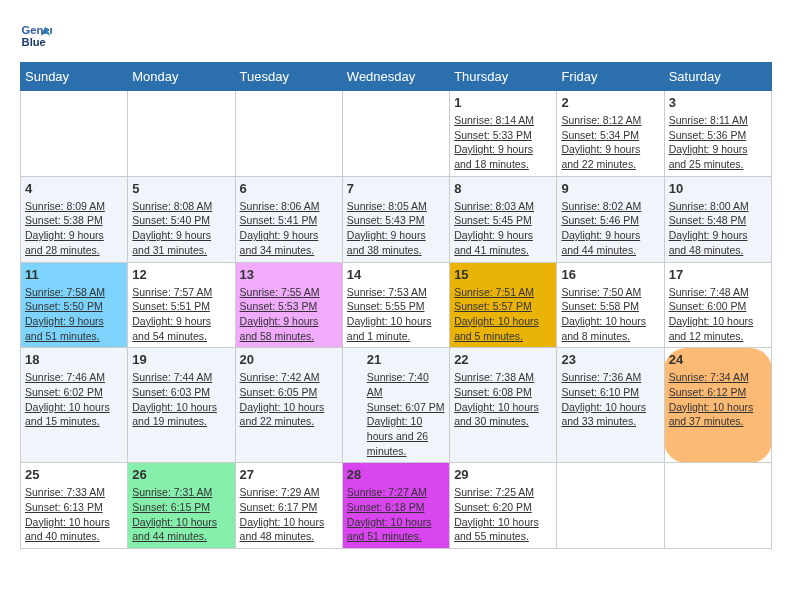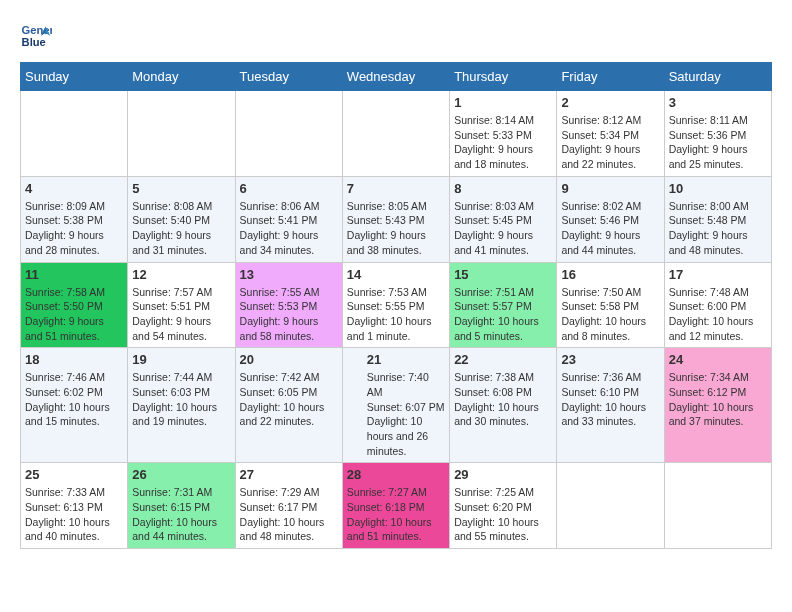--- a/index.html
+++ b/index.html
@@ -61,20 +61,21 @@
     .day-num {
       font-size: 13px;
       font-weight: bold;
       color: #333;
       margin-bottom: 3px;
     }
     .day-info {
       font-size: 10.5px;
       color: #333;
       line-height: 1.4;
+      text-decoration: underline;
     }
     .empty-cell {
       background: #f9f9f9;
     }
     tr:nth-child(even) td {
       background-color: #f5f8fc;
     }
     tr:nth-child(odd) td {
       background-color: #fff;
     }
@@ -152,37 +153,37 @@
         <td style="background-color: rgb(240, 245, 251);">
           <div class="day-num">9</div>
           <div class="day-info">Sunrise: 8:02 AM<br>Sunset: 5:46 PM<br>Daylight: 9 hours and 44 minutes.</div>
         </td>
         <td style="background-color: rgb(240, 245, 251);">
           <div class="day-num">10</div>
           <div class="day-info">Sunrise: 8:00 AM<br>Sunset: 5:48 PM<br>Daylight: 9 hours and 48 minutes.</div>
         </td>
       </tr>
       <tr>
-        <td style="background-color: #22c55e;">
+        <td style="background-color: #7dd3fc;">
           <div class="day-num">11</div>
           <div class="day-info">Sunrise: 7:58 AM<br>Sunset: 5:50 PM<br>Daylight: 9 hours and 51 minutes.</div>
         </td>
         <td style="background-color: rgb(255, 255, 255);">
           <div class="day-num">12</div>
           <div class="day-info">Sunrise: 7:57 AM<br>Sunset: 5:51 PM<br>Daylight: 9 hours and 54 minutes.</div>
         </td>
         <td style="background-color: #f0abfc;">
           <div class="day-num">13</div>
           <div class="day-info">Sunrise: 7:55 AM<br>Sunset: 5:53 PM<br>Daylight: 9 hours and 58 minutes.</div>
         </td>
         <td style="background-color: rgb(255, 255, 255); margin-top: 25px;">
           <div class="day-num">14</div>
           <div class="day-info">Sunrise: 7:53 AM<br>Sunset: 5:55 PM<br>Daylight: 10 hours and 1 minute.</div>
         </td>
-        <td style="background-color: #86efac;">
+        <td style="background-color: #eab308;">
           <div class="day-num">15</div>
           <div class="day-info">Sunrise: 7:51 AM<br>Sunset: 5:57 PM<br>Daylight: 10 hours and 5 minutes.</div>
         </td>
         <td style="background-color: rgb(255, 255, 255);">
           <div class="day-num">16</div>
           <div class="day-info">Sunrise: 7:50 AM<br>Sunset: 5:58 PM<br>Daylight: 10 hours and 8 minutes.</div>
         </td>
         <td style="background-color: rgb(255, 255, 255);">
           <div class="day-num">17</div>
           <div class="day-info">Sunrise: 7:48 AM<br>Sunset: 6:00 PM<br>Daylight: 10 hours and 12 minutes.</div>
@@ -206,39 +207,39 @@
           <div class="day-info">Sunrise: 7:40 AM<br>Sunset: 6:07 PM<br>Daylight: 10 hours and 26 minutes.</div>
         </td>
         <td style="background-color: rgb(240, 245, 251);">
           <div class="day-num">22</div>
           <div class="day-info">Sunrise: 7:38 AM<br>Sunset: 6:08 PM<br>Daylight: 10 hours and 30 minutes.</div>
         </td>
         <td style="background-color: rgb(240, 245, 251);">
           <div class="day-num">23</div>
           <div class="day-info">Sunrise: 7:36 AM<br>Sunset: 6:10 PM<br>Daylight: 10 hours and 33 minutes.</div>
         </td>
-        <td style="background-color: #f9a8d4;">
+        <td style="background-color: #fdba74; border-radius: 22px;">
           <div class="day-num">24</div>
           <div class="day-info">Sunrise: 7:34 AM<br>Sunset: 6:12 PM<br>Daylight: 10 hours and 37 minutes.</div>
         </td>
       </tr>
       <tr>
         <td style="background-color: rgb(255, 255, 255); margin-left: 8px;">
           <div class="day-num">25</div>
           <div class="day-info">Sunrise: 7:33 AM<br>Sunset: 6:13 PM<br>Daylight: 10 hours and 40 minutes.</div>
         </td>
         <td style="background-color: #86efac;">
           <div class="day-num">26</div>
           <div class="day-info">Sunrise: 7:31 AM<br>Sunset: 6:15 PM<br>Daylight: 10 hours and 44 minutes.</div>
         </td>
         <td style="background-color: rgb(255, 255, 255);">
           <div class="day-num">27</div>
           <div class="day-info">Sunrise: 7:29 AM<br>Sunset: 6:17 PM<br>Daylight: 10 hours and 48 minutes.</div>
         </td>
-        <td style="background-color: #ec4899;">
+        <td style="background-color: #d946ef;">
           <div class="day-num">28</div>
           <div class="day-info">Sunrise: 7:27 AM<br>Sunset: 6:18 PM<br>Daylight: 10 hours and 51 minutes.</div>
         </td>
         <td style="background-color: rgb(255, 255, 255);">
           <div class="day-num">29</div>
           <div class="day-info">Sunrise: 7:25 AM<br>Sunset: 6:20 PM<br>Daylight: 10 hours and 55 minutes.</div>
         </td>
         <td class="empty-cell"></td>
         <td class="empty-cell"></td>
       </tr>

